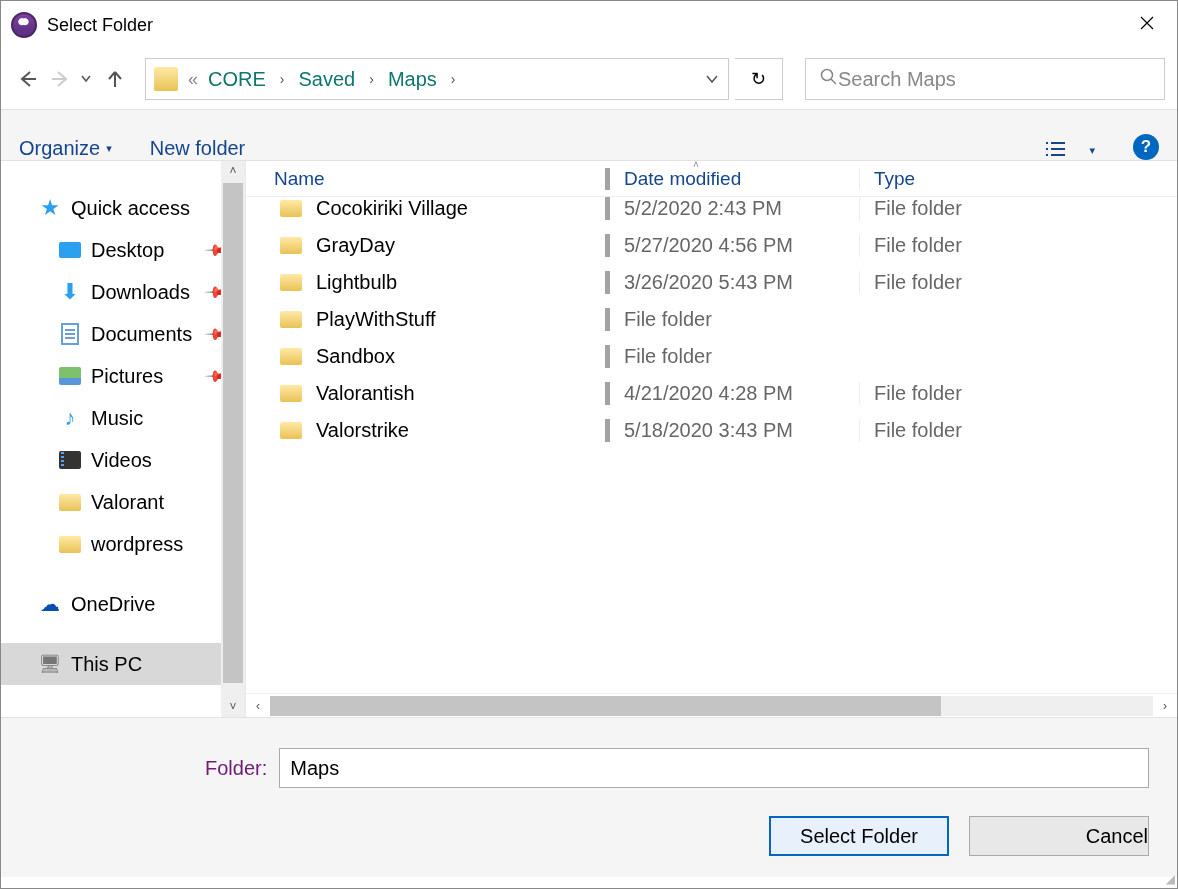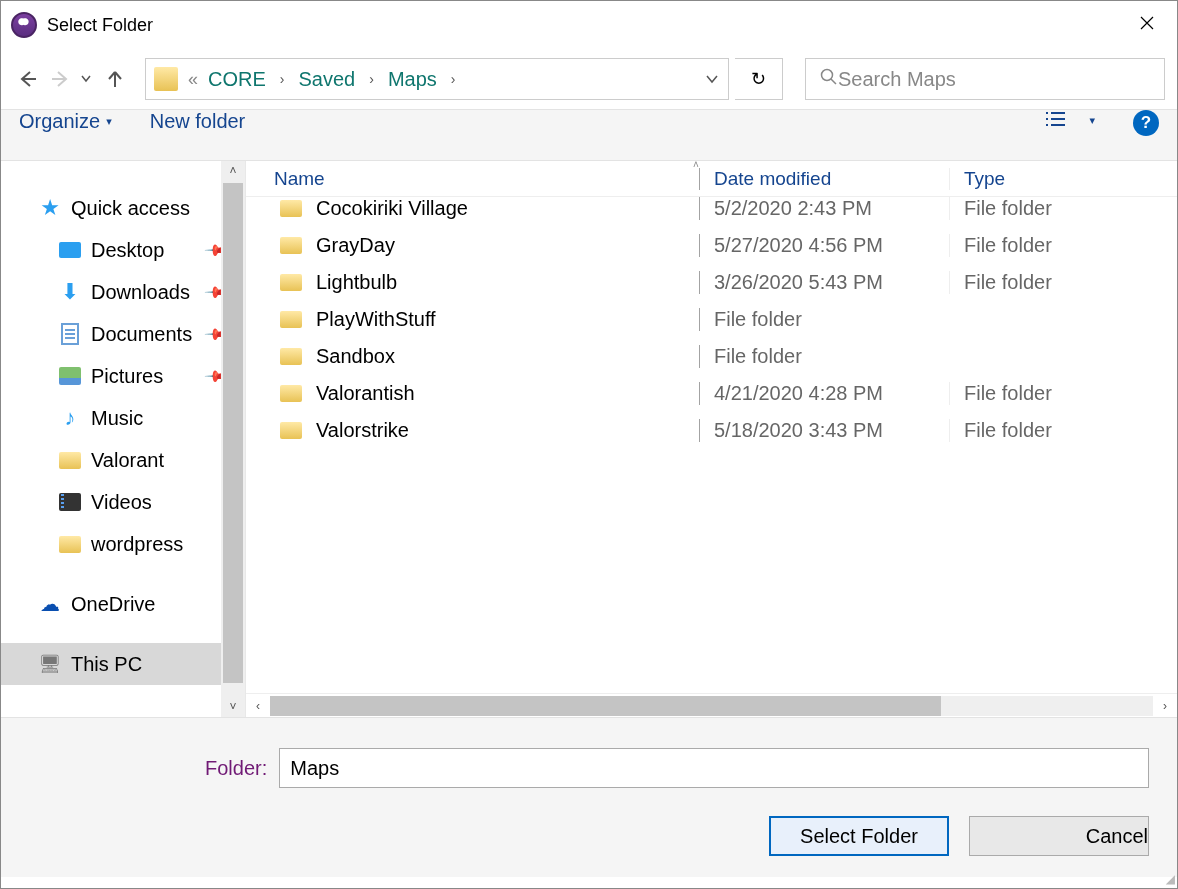--- a/index.html
+++ b/index.html
@@ -22,21 +22,21 @@
 .crumb { font-size:20px; color:#0f766e; padding:0 4px; }
 .crumb-sep { font-size:14px; color:#555; padding:0 10px; }
 .addr-drop { width:32px; text-align:center; color:#555; font-size:14px; border-left:0; margin-left:auto; }
 .refresh { width:48px; height:42px; border:1px solid #ccc; border-left:none; display:flex; align-items:center; justify-content:center; font-size:18px; }
 .searchbox { width:360px; height:42px; border:1px solid #ccc; margin-left:16px; display:flex; align-items:center; padding:0 14px; gap:0; }
 .searchbox .sicon { color:#888; font-size:18px; }
 .searchbox input { border:none; outline:none; font-size:20px; color:#333; width:100%; background:transparent; }
 .searchbox input::placeholder { color:#888; }
 
 
-.toolbar { height: 52px; background:#f5f5f5; border-top:1px solid #e3e3e3; border-bottom:1px solid #e3e3e3; display:flex; align-items:flex-start; padding:0 18px; gap:38px; }
+.toolbar { height: 52px; background:#f5f5f5; border-top:1px solid #e3e3e3; border-bottom:1px solid #e3e3e3; display:flex; align-items:flex-end; padding:0 18px; gap:38px; }
 .tool { color:#15458f; font-size:20px; display:flex; align-items:center; gap:6px; }
 .tool .caret { font-size:11px; }
 .toolbar .spacer { flex:1; }
 .view-btn svg { display:block; }
 .help { width:26px; height:26px; border-radius:50%; background:#0067c0; color:#fff; display:flex; align-items:center; justify-content:center; font-size:17px; font-weight:bold; }
 
 
 .main { display:flex; height: 556px; }
 .sidebar { width:244px; position:relative; }
 .sidebar-inner { width:244px; height:100%; overflow:hidden; padding-top:26px; }
@@ -58,21 +58,21 @@
 .ic-cloud { color:#0a4fb0; font-size:20px; }
 .ic-pc { color:#777; font-size:18px; }
 .side-scroll { position:absolute; right:0; top:0; width:24px; height:100%; background:#efefef; display:flex; flex-direction:column; align-items:center; }
 .side-scroll .arr { height:20px; font-size:12px; color:#555; display:flex; align-items:center; }
 .side-scroll .thumb { width:20px; background:#c4c4c4; flex:0 0 500px; margin-top:2px; }
 .side-scroll .gap { flex:1; }
 
 .filepane { flex:1; display:flex; flex-direction:column; border-left:1px solid #e8e8e8; position:relative; }
 .colhead { display:flex; height:36px; align-items:center; color:#15458f; font-size:19px; border-bottom:1px solid #eee; position:relative; }
 .colhead .sort-caret { position:absolute; left:48%; top:-2px; font-size:10px; color:#888; }
-.col-name { width:454px; padding-left:28px; border-right:1px solid #a3a3a3; }
+.col-name { width:364px; padding-left:28px; border-right:5px solid #a3a3a3; }
 .col-date { width:250px; padding-left:14px; border-right:1px solid #eee; }
 .col-type { flex:1; padding-left:14px; }
 .rows { flex:1; overflow:hidden; }
 .row { display:flex; align-items:flex-start; height:37px; font-size:20px; color:#333; }
 .row .col-name { display:flex; align-items:center; gap:14px; color:#000; }
 .row .fic { width:22px; height:17px; background:linear-gradient(#ffe9a6,#e8c255); border-radius:2px; margin-left:6px; }
 .row .col-date, .row .col-type { color:#666; }
 .hscroll { height:24px; background:#fff; border-top:1px solid #eee; display:flex; align-items:center; }
 .hscroll .arr { width:24px; text-align:center; font-size:12px; color:#555; }
 .hscroll .track { flex:1; height:20px; background:#efefef; position:relative; }
@@ -211,29 +211,29 @@
           </span>
         <span>Pictures</span>
         <span class="pin">📌</span>
       </div>
       <div class="side-item child">
         <span class="ic ic-music">♪</span>
         <span>Music</span>
       </div>
       <div class="side-item child">
         <span class="ic">
+            <span class="ic-video"></span>
+          </span>
+        <span>Videos</span>
+      </div>
+      <div class="side-item child">
+        <span class="ic">
             <span class="ic-folder"></span>
           </span>
         <span>Valorant</span>
-      </div>
-      <div class="side-item child">
-        <span class="ic">
-            <span class="ic-video"></span>
-          </span>
-        <span>Videos</span>
       </div>
       <div class="side-item child">
         <span class="ic">
             <span class="ic-folder"></span>
           </span>
         <span>wordpress</span>
       </div>
       <div style="height:18px"></div>
       <div class="side-item">
         <span class="ic ic-cloud">☁</span>

